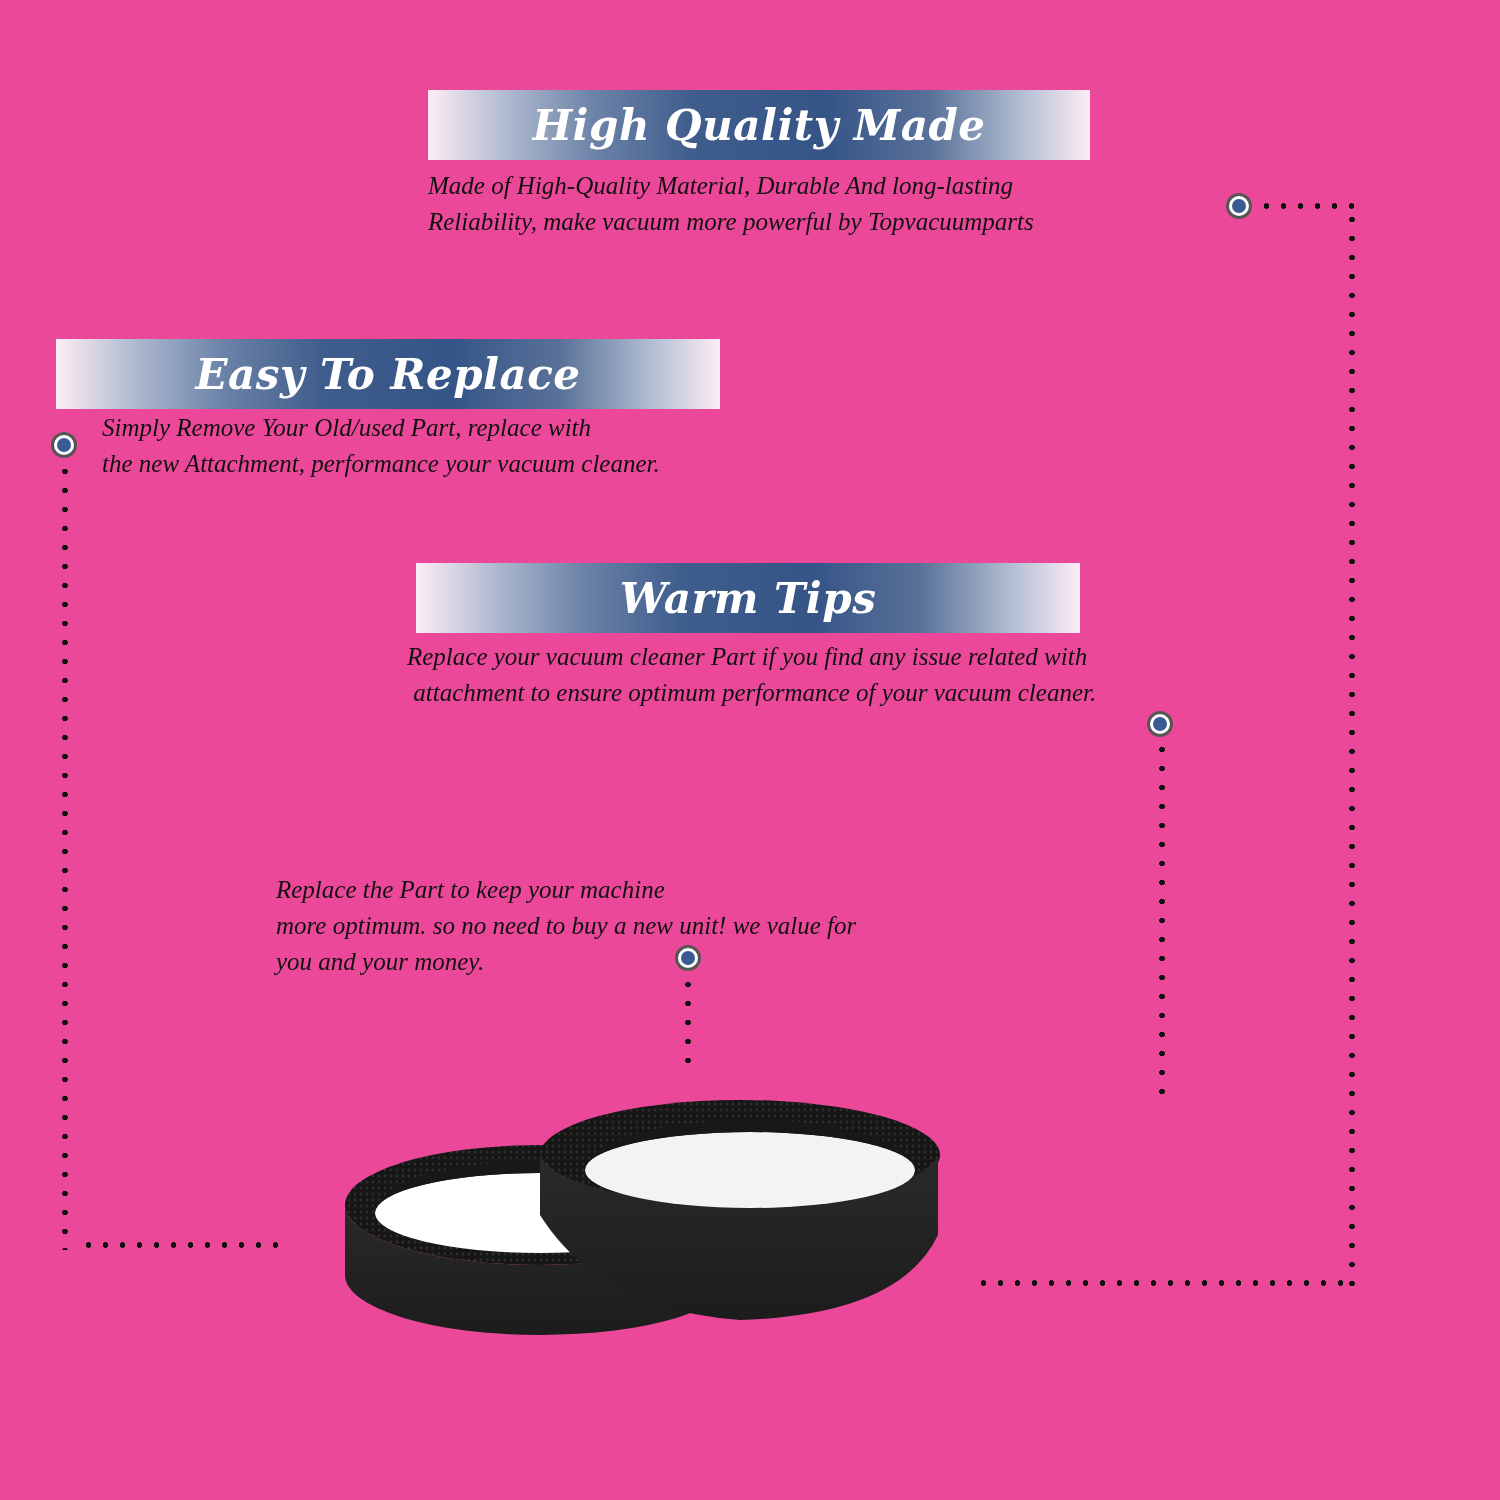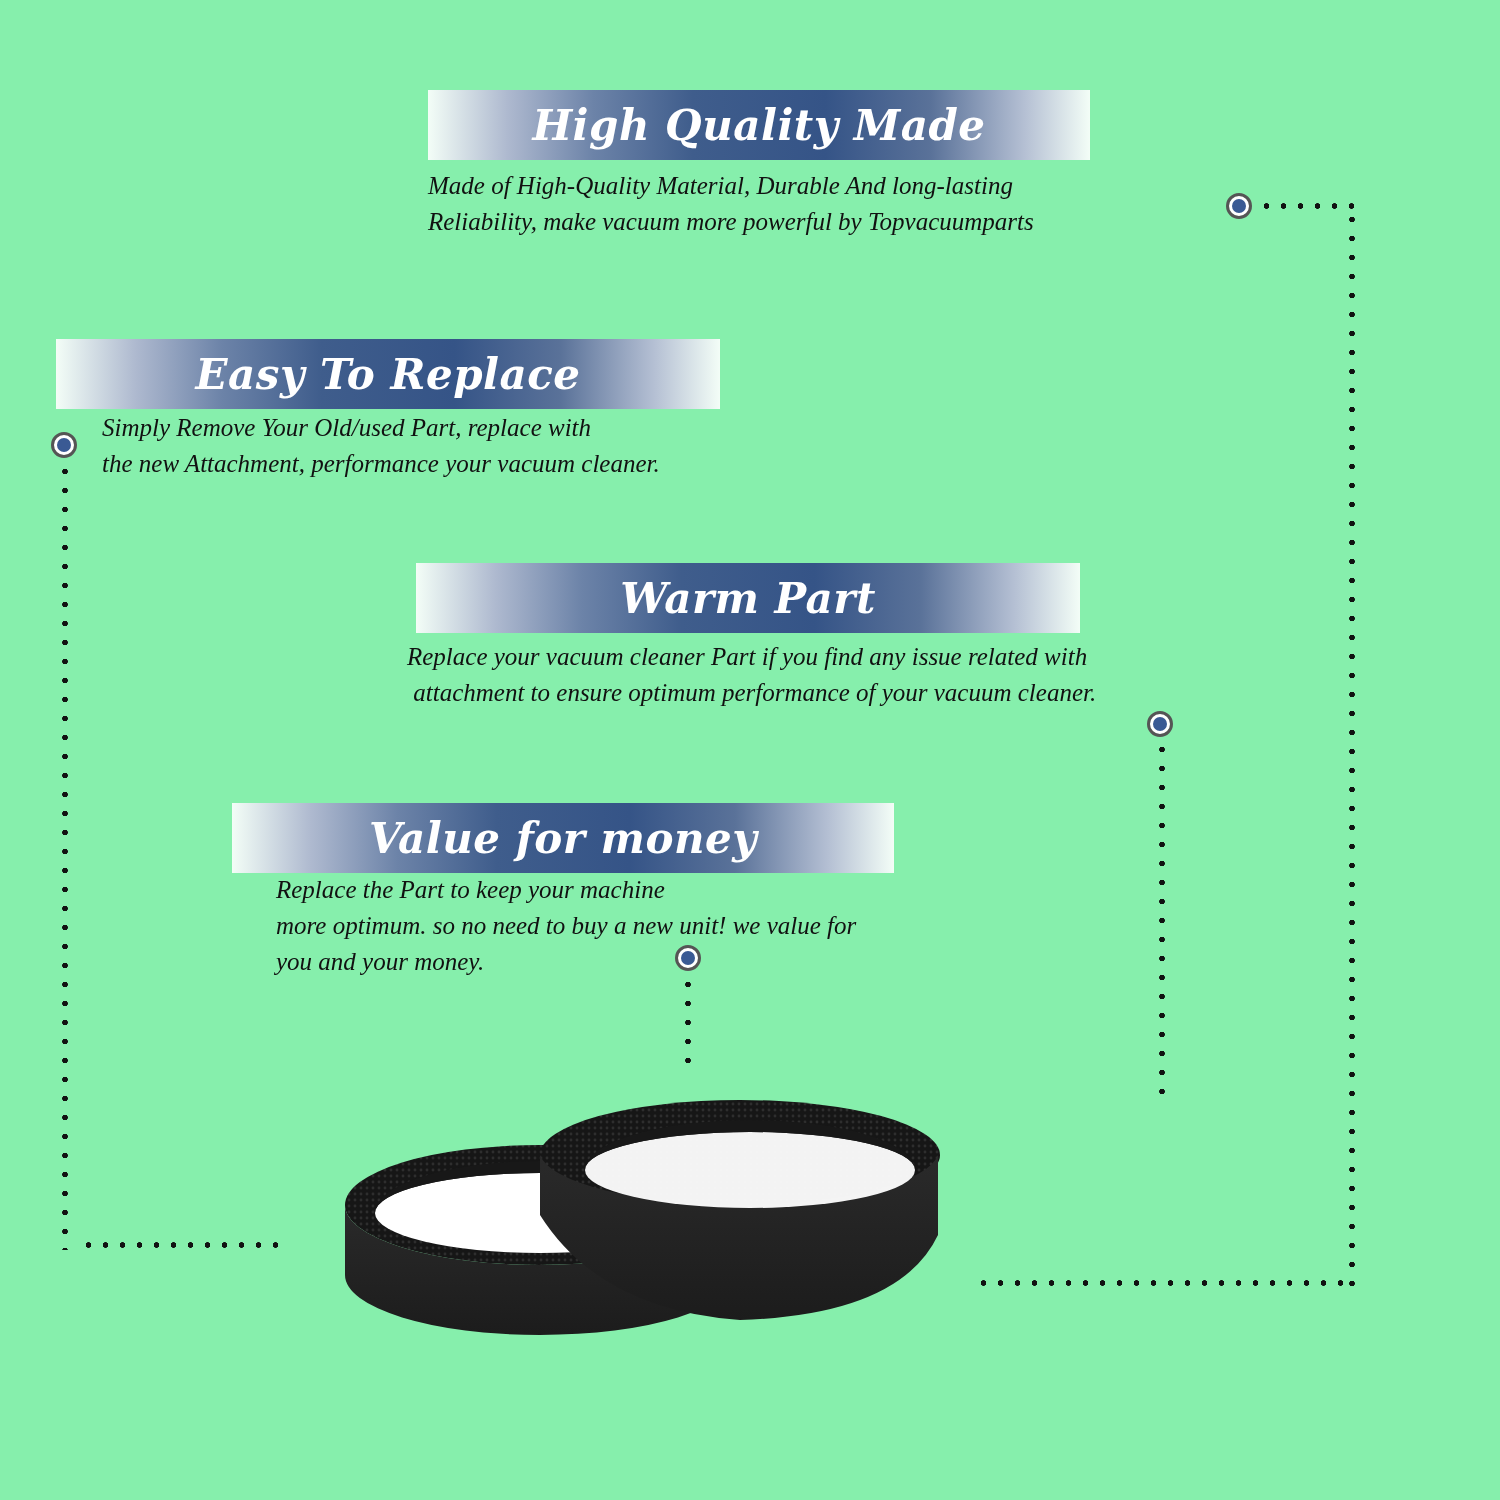--- a/index.html
+++ b/index.html
@@ -1,16 +1,16 @@
 <!DOCTYPE html>
 <html><head>
 <meta charset="utf-8">
 <style>
   html,body{margin:0;padding:0;background:#fff;}
-  #canvas{position:relative;width:1500px;height:1500px;background:#86efac;overflow:hidden;
+  #canvas{position:relative;width:1500px;height:1500px;background:#ec4899;overflow:hidden;
     font-family:"DejaVu Serif","Liberation Serif",serif;}
   .banner{position:absolute;height:70px;display:flex;align-items:center;justify-content:center;
     background:linear-gradient(90deg,rgba(255,255,255,0.9) 0%,#aeb9cf 12%,#6c83a8 25%,#3f5d8c 40%,#355487 60%,#5a7299 76%,#b4bfd3 90%,rgba(255,255,255,0.9) 100%);}
   .banner span{color:#fff;font-style:italic;font-weight:bold;font-size:42px;letter-spacing:0.5px;
     font-family:"DejaVu Serif","Liberation Serif",serif;}
   .desc{position:absolute;font-style:italic;font-weight:normal;color:#111;font-size:25px;line-height:36px;
     font-family:"Liberation Serif","DejaVu Serif",serif;white-space:nowrap;}
   .desc div{display:block;}
   .bullet{position:absolute;width:26px;height:26px;border-radius:50%;border:3px solid #555;
     background:#fff;box-sizing:border-box;display:flex;align-items:center;justify-content:center;}
@@ -40,31 +40,28 @@
   <div class="banner" style="left:56px;top:339px;width:664px;height:70px;">
     <span>Easy To Replace</span>
   </div>
   <div class="desc" style="left:102px;top:410px;">
     <div>Simply Remove Your Old/used Part, replace with</div>
     <div>the new Attachment, performance your vacuum cleaner.</div>
   </div>
   <div class="bullet" style="left:51px;top:432px;"></div>
 
   <div class="banner" style="left:416px;top:563px;width:664px;height:70px;">
-    <span>Warm Part</span>
+    <span>Warm Tips</span>
   </div>
   <div class="desc" style="left:407px;top:639px;">
     <div>Replace your vacuum cleaner Part if you find any issue related with</div>
     <div style="white-space:pre;"> attachment to ensure optimum performance of your vacuum cleaner.</div>
   </div>
   <div class="bullet" style="left:1147px;top:711px;"></div>
 
-  <div class="banner" style="left:232px;top:803px;width:662px;height:70px;">
-    <span>Value for money</span>
-  </div>
   <div class="desc" style="left:236px;top:872px;margin-left:40px;">
     <div>Replace the Part to keep your machine</div>
     <div>more optimum. so no need to buy a new unit! we value for</div>
     <div>you and your money.</div>
   </div>
   <div class="bullet" style="left:675px;top:945px;"></div>
 
   <div class="hdots" style="left:1258px;top:203px;width:96px;"></div>
   <div class="vdots" style="left:1349px;top:210px;height:1080px;"></div>
   <div class="hdots" style="left:975px;top:1280px;width:372px;"></div>

